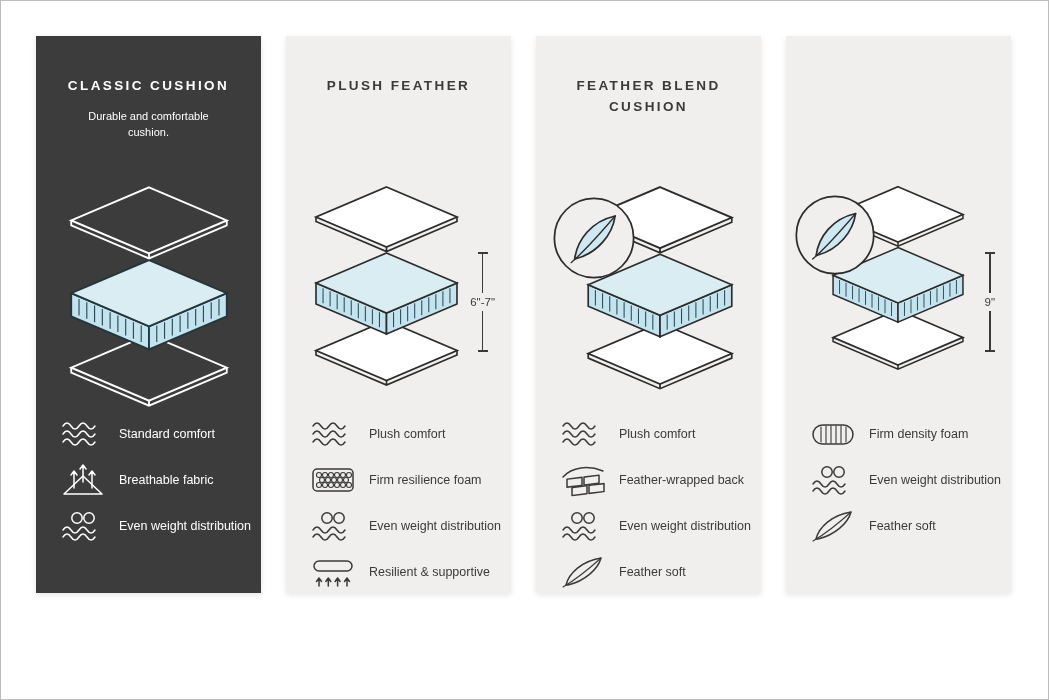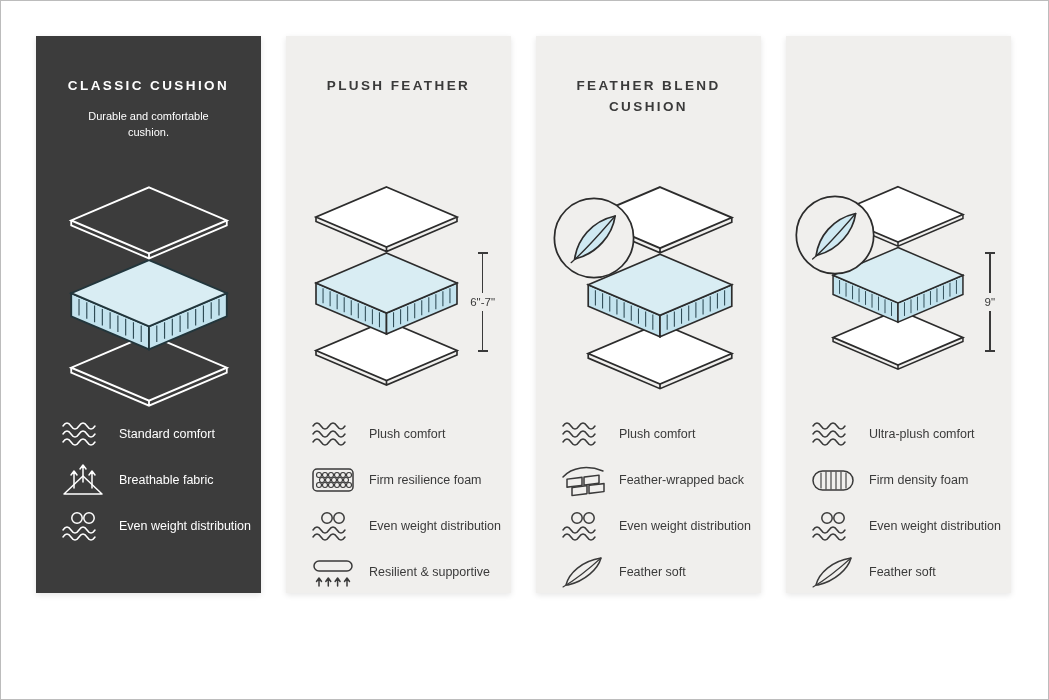--- a/index.html
+++ b/index.html
@@ -297,28 +297,20 @@
         <div class="mline"></div>
         <div class="mlabel">9"</div>
         <div class="mline"></div>
         <div class="mcap"></div>
       </div>
     </div>
     <ul class="features">
       <li class="feature">
         <span class="fi">
           <svg viewBox="0 0 46 34">
-              <path d="M3 9 q4 -6 8 0 t8 0 t8 0 t8 0 M3 17 q4 -6 8 0 t8 0 t8 0 t8 0 M3 25 q4 -6 8 0 t8 0 t8 0 t8 0"></path>
-            </svg>
-        </span>
-        <span class="flabel">Ultra-plush comfort</span>
-      </li>
-      <li class="feature">
-        <span class="fi">
-          <svg viewBox="0 0 46 34">
               <rect x="3" y="8" width="40" height="19" rx="9.5"></rect>
               <path class="thin" d="M11 10 v15 M16 9 v17 M21 9 v17 M26 9 v17 M31 9 v17 M36 10 v15"></path>
             </svg>
         </span>
         <span class="flabel">Firm density foam</span>
       </li>
       <li class="feature">
         <span class="fi">
           <svg viewBox="0 0 46 34">
               <circle cx="17" cy="9" r="5.2"></circle>

